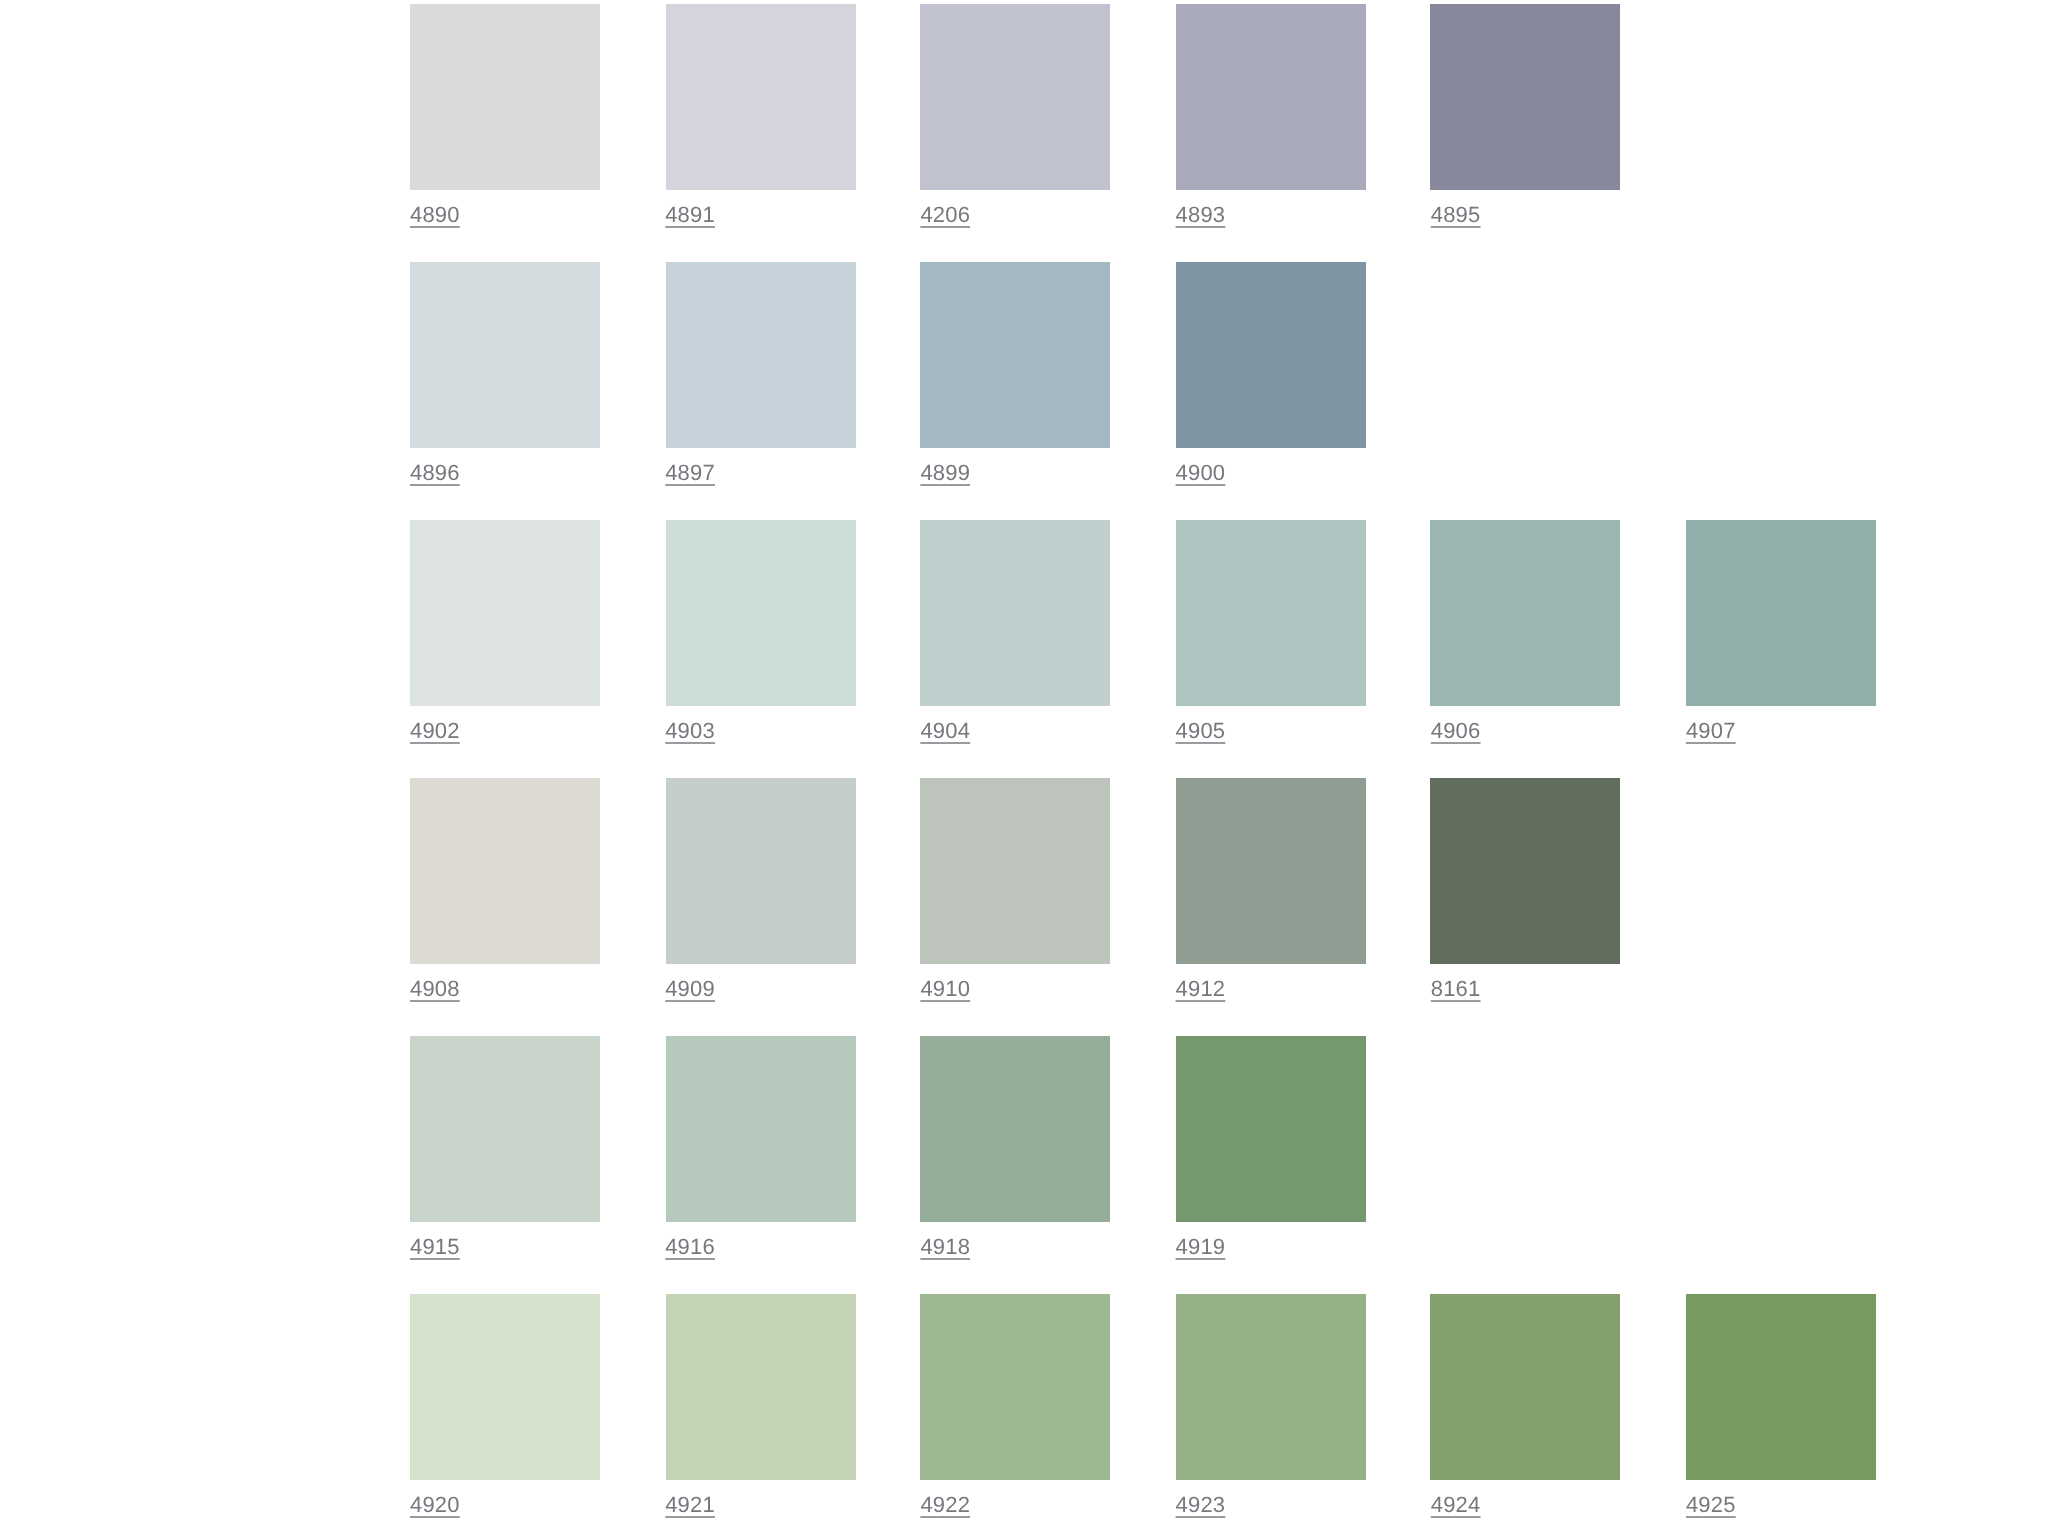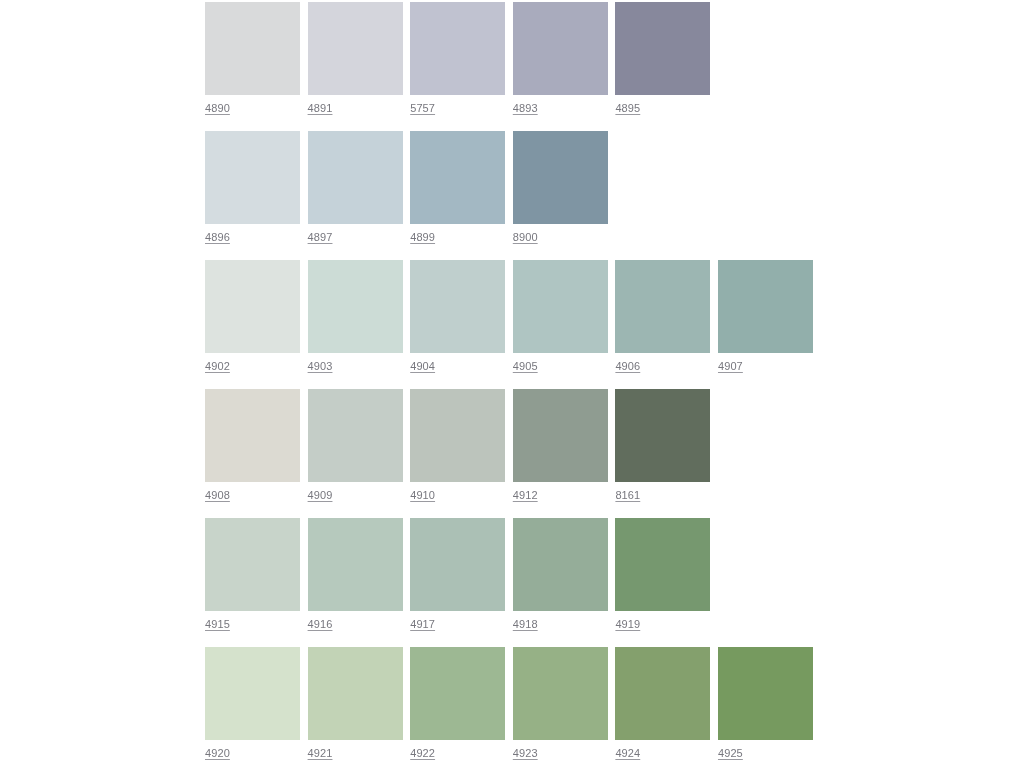--- a/index.html
+++ b/index.html
@@ -29,20 +29,21 @@
     left: 205px;
     top: 2px;
     width: 614px;
   }
 
   .swatch-row {
     display: flex;
     flex-direction: row;
     height: 129px;
     width: 614px;
+    gap: 25px;
   }
 
   .swatch-cell {
     width: 95px;
     margin-right: 7.6px;
     display: flex;
     flex-direction: column;
     box-sizing: border-box;
   }
   .swatch-cell:last-child {
@@ -81,21 +82,21 @@
         <div class="swatch-cell">
           <div class="swatch-chip" style="background-color: rgb(217, 218, 219);"></div>
           <a class="swatch-label">4890</a>
         </div>
         <div class="swatch-cell">
           <div class="swatch-chip" style="background-color: rgb(212, 213, 220);"></div>
           <a class="swatch-label">4891</a>
         </div>
         <div class="swatch-cell">
           <div class="swatch-chip" style="background-color: rgb(192, 194, 208);"></div>
-          <a class="swatch-label">5757</a>
+          <a class="swatch-label">4206</a>
         </div>
         <div class="swatch-cell">
           <div class="swatch-chip" style="background-color: rgb(169, 171, 189);"></div>
           <a class="swatch-label">4893</a>
         </div>
         <div class="swatch-cell">
           <div class="swatch-chip" style="background-color: rgb(135, 136, 156);"></div>
           <a class="swatch-label">4895</a>
         </div>
       </div>
@@ -107,21 +108,21 @@
         <div class="swatch-cell">
           <div class="swatch-chip" style="background-color: rgb(197, 210, 217);"></div>
           <a class="swatch-label">4897</a>
         </div>
         <div class="swatch-cell">
           <div class="swatch-chip" style="background-color: rgb(163, 184, 195);"></div>
           <a class="swatch-label">4899</a>
         </div>
         <div class="swatch-cell">
           <div class="swatch-chip" style="background-color: rgb(127, 149, 163);"></div>
-          <a class="swatch-label">8900</a>
+          <a class="swatch-label">4900</a>
         </div>
       </div>
       <div class="swatch-row">
         <div class="swatch-cell">
           <div class="swatch-chip" style="background-color: rgb(221, 227, 223);"></div>
           <a class="swatch-label">4902</a>
         </div>
         <div class="swatch-cell">
           <div class="swatch-chip" style="background-color: rgb(204, 220, 214);"></div>
           <a class="swatch-label">4903</a>
@@ -168,24 +169,20 @@
       <div class="swatch-row">
         <div class="swatch-cell">
           <div class="swatch-chip" style="background-color: rgb(200, 212, 202);"></div>
           <a class="swatch-label">4915</a>
         </div>
         <div class="swatch-cell">
           <div class="swatch-chip" style="background-color: rgb(182, 201, 189);"></div>
           <a class="swatch-label">4916</a>
         </div>
         <div class="swatch-cell">
-          <div class="swatch-chip" style="background-color: rgb(171, 192, 181);"></div>
-          <a class="swatch-label">4917</a>
-        </div>
-        <div class="swatch-cell">
           <div class="swatch-chip" style="background-color: rgb(149, 173, 153);"></div>
           <a class="swatch-label">4918</a>
         </div>
         <div class="swatch-cell">
           <div class="swatch-chip" style="background-color: rgb(118, 152, 111);"></div>
           <a class="swatch-label">4919</a>
         </div>
       </div>
       <div class="swatch-row">
         <div class="swatch-cell">

